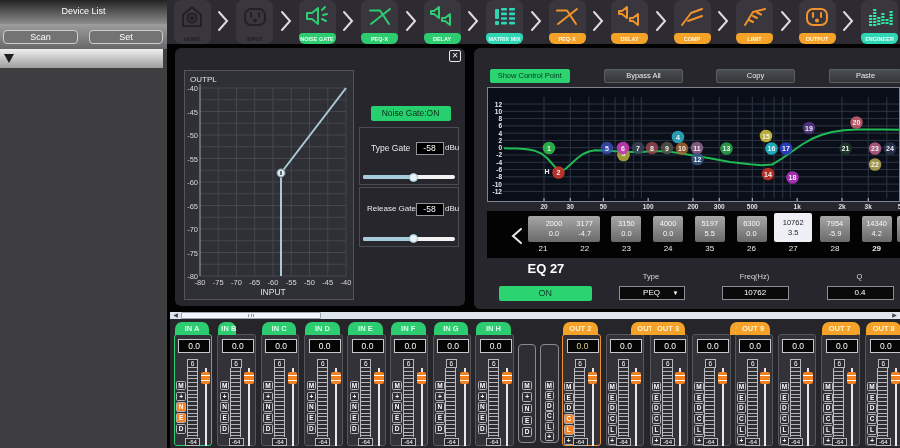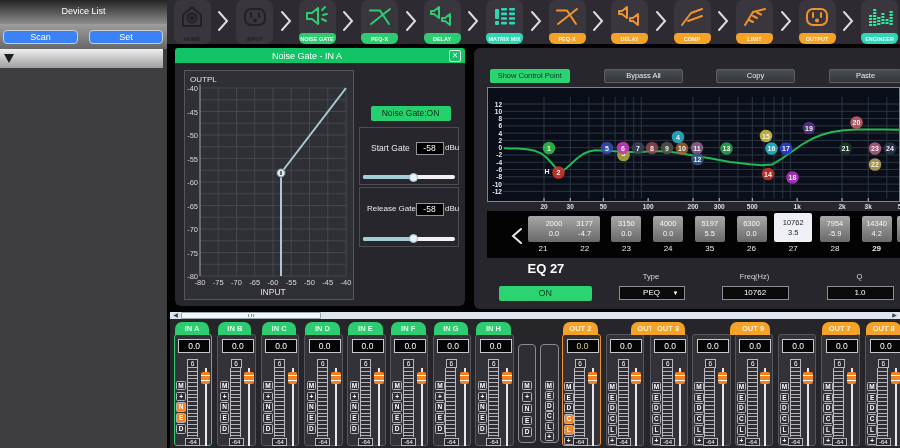--- a/index.html
+++ b/index.html
@@ -2,21 +2,21 @@
 <html><head>
 <meta charset="utf-8">
 <style>
 html,body{margin:0;padding:0;background:#000;}
 body{width:900px;height:448px;position:relative;overflow:hidden;font-family:"Liberation Sans",sans-serif;}
 .abs{position:absolute;}
 
 #sidebar{left:0;top:0;width:167px;height:448px;background:#3e3e41;}
 #sb-head{left:0;top:0;width:167px;height:24px;background:linear-gradient(#232323,#8c8c8c);color:#fff;font-size:9px;text-align:center;line-height:22px;}
 #sb-band{left:0;top:24px;width:167px;height:25px;background:linear-gradient(#9d9d9d,#686868);}
-.sb-btn{top:29.5px;height:12px;background:#3b82f6;border:1px solid #cfcfcf;border-radius:4px;color:#fff;font-size:9px;text-align:center;line-height:12px;}
+.sb-btn{top:29.5px;height:12px;background:#737373;border:1px solid #cfcfcf;border-radius:4px;color:#fff;font-size:9px;text-align:center;line-height:12px;}
 #sb-drop{left:0;top:49px;width:163px;height:19px;background:linear-gradient(#f0f0f0,#9d9d9d);}
 #sb-tri{left:4px;top:54px;width:0;height:0;border-left:5.7px solid transparent;border-right:5.7px solid transparent;border-top:9.5px solid #1e1e1e;}
 
 #toolbar{left:167px;top:0;width:733px;height:44px;background:#2d2a32;}
 .tile{position:absolute;top:0;width:37px;height:44px;background:#39363e;border-radius:7px;}
 .tlabel{position:absolute;left:0;bottom:0;width:100%;height:11px;border-radius:4px 4px 6px 6px;font-size:5.5px;font-weight:bold;text-align:center;line-height:12px;letter-spacing:0;}
 .tlabel.plain{background:none;color:#211f26;}
 .tlabel.green{background:#2ecc71;color:#edfff4;}
 .tlabel.teal{background:#2fd6b4;color:#eafffb;}
 .tlabel.orange{background:#f5a328;color:#fff6e0;}
@@ -231,21 +231,20 @@
         <rect x="23.5" y="11" width="3.2" height="2"></rect>
         <rect x="23.5" y="14" width="3.2" height="2"></rect>
         <rect x="23.5" y="17" width="3.2" height="2"></rect>
         <rect x="23.5" y="20" width="3.2" height="2"></rect>
       </svg>
       <div class="tlabel teal">ENGINEER</div>
     </div>
   </div>
 
 <div class="abs panel" id="ng">
-  <div class="ptitle" id="ng-title">Noise Gate - IN A</div>
   <div class="abs" id="ng-close">✕</div>
   <div class="abs" id="ng-graph">
       <svg width="168" height="228" style="position:absolute;left:0;top:0;">
         <line x1="15" y1="17" x2="15" y2="205" stroke="#46464e" stroke-width="1"></line>
         <line x1="33.25" y1="17" x2="33.25" y2="205" stroke="#46464e" stroke-width="1"></line>
         <line x1="51.5" y1="17" x2="51.5" y2="205" stroke="#46464e" stroke-width="1"></line>
         <line x1="69.75" y1="17" x2="69.75" y2="205" stroke="#46464e" stroke-width="1"></line>
         <line x1="88" y1="17" x2="88" y2="205" stroke="#46464e" stroke-width="1"></line>
         <line x1="106.25" y1="17" x2="106.25" y2="205" stroke="#46464e" stroke-width="1"></line>
         <line x1="124.5" y1="17" x2="124.5" y2="205" stroke="#46464e" stroke-width="1"></line>
@@ -289,21 +288,21 @@
         <text x="88" y="213.5" font-size="7.5" fill="#d8d8d8" text-anchor="middle" font-family="Liberation Sans">-60</text>
         <text x="106.25" y="213.5" font-size="7.5" fill="#d8d8d8" text-anchor="middle" font-family="Liberation Sans">-55</text>
         <text x="124.5" y="213.5" font-size="7.5" fill="#d8d8d8" text-anchor="middle" font-family="Liberation Sans">-50</text>
         <text x="142.75" y="213.5" font-size="7.5" fill="#d8d8d8" text-anchor="middle" font-family="Liberation Sans">-45</text>
         <text x="161" y="213.5" font-size="7.5" fill="#d8d8d8" text-anchor="middle" font-family="Liberation Sans">-40</text>
         <text x="88" y="224" font-size="8.5" fill="#e0e0e0" text-anchor="middle" font-family="Liberation Sans">INPUT</text>
       </svg>
     </div>
   <div class="abs" style="left:195.5px;top:58.5px;width:80px;height:15px;background:#27d06e;border-radius:2px;color:#0c2a18;font-size:8.5px;text-align:center;line-height:15px;">Noise Gate:ON</div>
   <div class="nggroup" style="top:79px;height:56px;"></div>
-  <div class="ngctl" style="left:196px;top:95px;">Start Gate</div>
+  <div class="ngctl" style="left:196px;top:95px;">Type Gate</div>
   <div class="ngbox" style="left:240.5px;top:94px;">-58</div>
   <div class="ngctl" style="left:270px;top:95.5px;font-size:8px;">dBu</div>
   <div class="sld-track" style="left:187.5px;top:127.5px;width:92px;"></div>
   <div class="sld-fill" style="left:187.5px;top:127.5px;width:51px;"></div>
   <div class="sld-thumb" style="left:234px;top:125px;"></div>
   <div class="nggroup" style="top:139.5px;height:58px;"></div>
   <div class="ngctl" style="left:192px;top:156px;font-size:8px;">Release Gate</div>
   <div class="ngbox" style="left:240.5px;top:155px;">-58</div>
   <div class="ngctl" style="left:270px;top:156.5px;font-size:8px;">dBu</div>
   <div class="sld-track" style="left:187.5px;top:189px;width:92px;"></div>
@@ -464,21 +463,21 @@
       <div class="bandnum" style="left:383.1px;font-weight:bold;">29</div>
       <div class="bandbox" style="left:423.1px;width:30px;"></div>
     </div>
   <div class="abs" style="left:54px;top:213.5px;color:#fff;font-size:13px;font-weight:bold;">EQ 27</div>
   <div class="abs" style="left:25px;top:238px;width:93.5px;height:15px;background:#2bd470;border-radius:2px;color:#0a3a20;font-size:9px;text-align:center;line-height:15px;">ON</div>
   <div class="eq-lab" style="left:145px;top:224px;width:65px;">Type</div>
   <div class="eq-box" style="left:145px;width:64px;">PEQ<span style="position:absolute;right:5px;top:0;font-size:6px;">▼</span></div>
   <div class="eq-lab" style="left:248px;top:224px;width:66px;">Freq(Hz)</div>
   <div class="eq-box" style="left:248px;width:65px;">10762</div>
   <div class="eq-lab" style="left:353px;top:224px;width:66px;">Q</div>
-  <div class="eq-box" style="left:353px;width:65px;">1.0</div>
+  <div class="eq-box" style="left:353px;width:65px;">0.4</div>
 </div>
 
 <div class="abs" id="scroll">
   <div class="abs" id="sthumb"></div>
   <div class="abs" style="left:1px;top:0px;width:9px;height:7px;background:#dfe5ec;color:#3a4552;font-size:6px;line-height:7px;text-align:center;">◀</div>
   <div class="abs" style="left:720px;top:0px;width:9px;height:7px;background:#dfe5ec;color:#3a4552;font-size:6px;line-height:7px;text-align:center;">▶</div>
   <div class="abs" style="left:78px;top:2px;width:7px;height:3px;background:repeating-linear-gradient(90deg,#8a96a2 0,#8a96a2 1px,transparent 1px,transparent 2.5px);"></div>
 </div>
 
 <div class="abs" id="mixer"></div>
@@ -490,21 +489,21 @@
     <div class="cell" style="left:176.29999999999998px;top:72.55px;">+</div>
     <div class="cell on" style="left:176.29999999999998px;top:83.4px;">N</div>
     <div class="cell on" style="left:176.29999999999998px;top:94.25px;">E</div>
     <div class="cell" style="left:176.29999999999998px;top:105.1px;">D</div>
     <div class="sixbox" style="left:187px;">6</div>
     <div class="ladder" style="left:186.5px;"></div>
     <div class="m64" style="left:185px;">-64</div>
     <div class="slot" style="left:204.7px;"></div>
     <div class="handle" style="left:200.7px;"></div>
     <div class="strip" style="left:217.3px;width:38.5px;"></div>
-    <div class="pill g" style="left:218.3px;width:33px;">IN B</div>
+    <div class="pill g" style="left:218.3px;width:18px;text-align:right;">IN B</div>
     <div class="vbox" style="left:221.8px;">0.0</div>
     <div class="cell" style="left:219.9px;top:61.7px;">M</div>
     <div class="cell" style="left:219.9px;top:72.55px;">+</div>
     <div class="cell" style="left:219.9px;top:83.4px;">N</div>
     <div class="cell" style="left:219.9px;top:94.25px;">E</div>
     <div class="cell" style="left:219.9px;top:105.1px;">D</div>
     <div class="sixbox" style="left:230.60000000000002px;">6</div>
     <div class="ladder" style="left:230.10000000000002px;"></div>
     <div class="m64" style="left:228.60000000000002px;">-64</div>
     <div class="slot" style="left:248.3px;"></div>

